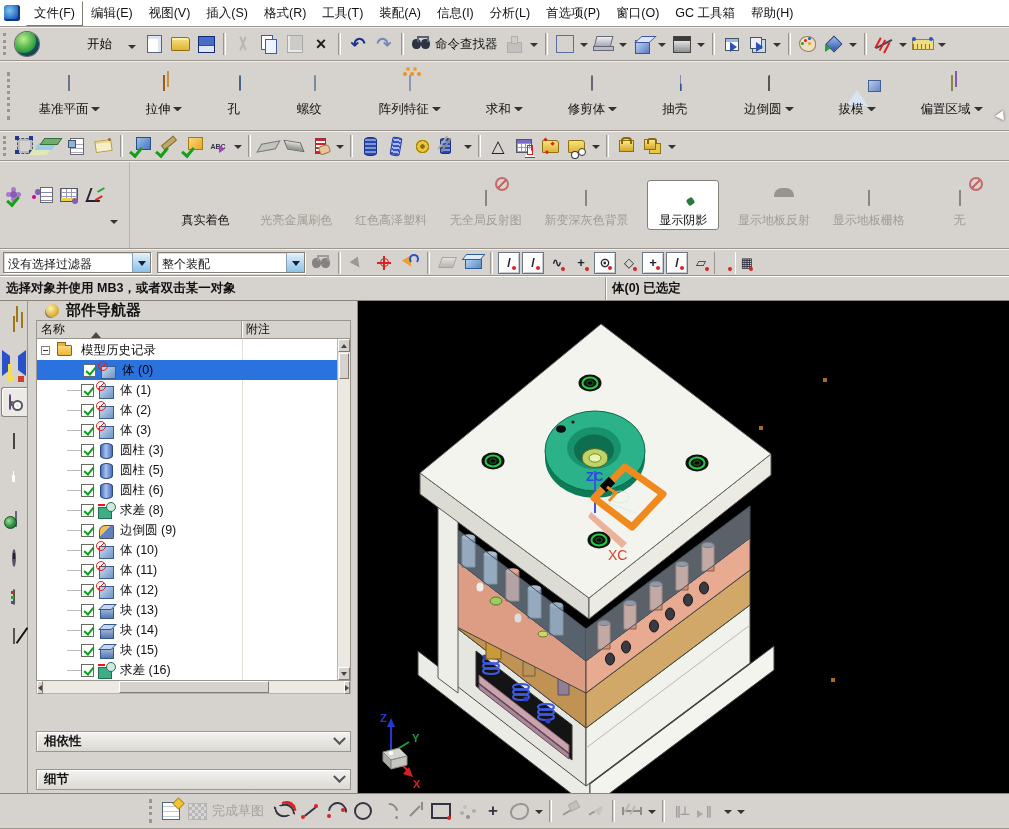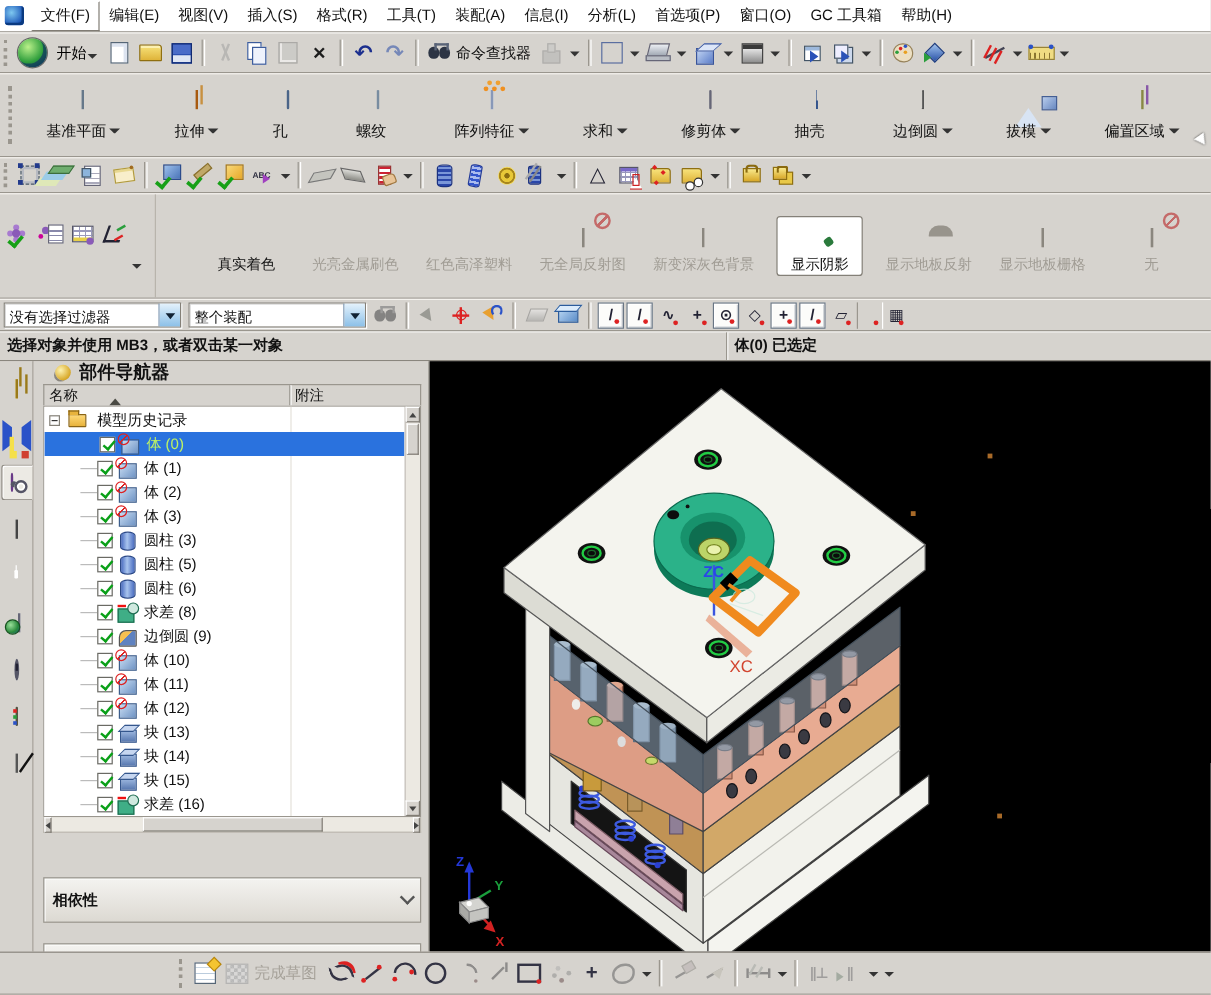--- a/index.html
+++ b/index.html
@@ -18,21 +18,21 @@
 
   
   .menubar { height:27px; display:flex; align-items:center; background:#ffffff; border-bottom:1px solid #9a968e; padding-left:4px; }
   .appicon { width:16px; height:16px; border-radius:3px; background:radial-gradient(circle at 35% 35%,#7ec8f0,#1d57b8 70%); box-shadow:inset -2px -2px 0 #0a3a80; margin-right:6px; }
   .mitem { padding:4px 8px; font-size:12.5px; cursor:default; }
   .mitem.raised { border:1px solid; border-color:#fff #807c74 #807c74 #fff; padding:3px 7px; }
 
   
   .tb1 { height:34px; }
   .nxlogo { width:24px; height:24px; border-radius:50%; background:radial-gradient(circle at 35% 30%,#baf08a,#2e9e3c 55%,#14305c 95%); box-shadow:inset -3px -3px 0 rgba(10,40,100,.6), 0 0 0 1px #666; margin:0 3px; flex:none; }
-  .startbtn { display:inline-flex; align-items:flex-end; gap:1px; background:transparent; border:none; font-size:12.5px; padding:2px 5px; }
+  .startbtn { display:inline-flex; align-items:flex-end; gap:16px; background:transparent; border:none; font-size:12.5px; padding:2px 5px;margin-left:40px; }
   .caret-in { border:4px solid transparent; border-top-color:#333; margin-top:6px; }
   .strip { display:inline-flex; align-items:center; }
   .cflabel { font-size:12.5px; margin:0 4px 0 1px; white-space:nowrap; }
 
   .i-new::before { content:""; width:13px; height:16px; background:#fff; border:1px solid #567; box-shadow:inset -3px 3px 0 #dde4f0; }
   .i-open::before { content:""; width:17px; height:12px; background:linear-gradient(#f7e27a,#dfb43a); border:1px solid #8f6f10; border-radius:1px 3px 1px 1px; box-shadow:inset 0 2px 0 #fcf0b0; }
   .i-save::before { content:""; width:15px; height:15px; background:#2c50b0; border:1px solid #122a70; box-shadow:inset 0 -6px 0 #dfe6f4, inset 0 8px 0 #4a6cc8; }
   .i-cut::before, .i-cut::after { content:""; position:absolute; width:2px; height:15px; background:#9a9a9a; left:11px; top:4px; }
   .i-cut::before { transform:rotate(22deg); } .i-cut::after { transform:rotate(-22deg); }
   .i-copy::before { content:""; position:absolute; left:4px; top:3px; width:10px; height:13px; background:#fff; border:1px solid #3c5c9c; }
@@ -221,21 +221,21 @@
   .navtitle-text { font-weight:bold; font-size:15px; }
   .navhead { height:18px; display:flex; border:1px solid #9a968e; border-bottom:none; margin:0 6px 0 8px; background:#d6d3ce; font-size:12px; }
   .colname { width:205px; display:flex; align-items:flex-end; gap:26px; padding-left:4px; border-right:1px solid #9a968e; box-shadow:1px 0 0 #fff; }
   .sortarrow { border:5px solid transparent; border-bottom:6px solid #4a4a44; margin-top:-5px; }
   .colnote { flex:1; display:flex; align-items:center; padding-left:4px; }
   .treewrap { display:flex; height:352px; margin:0 6px 0 8px; border:1px solid #9a968e; background:#fff; }
   .tree { flex:1; overflow:hidden; position:relative; padding-top:1px;
       background:linear-gradient(#e4e1da,#e4e1da) 205px 0/1px 100% no-repeat,#fff; }
   .trow { height:20px; display:flex; align-items:center; font-size:12.5px; white-space:nowrap; }
   .trow.item { padding-left:44px; background:linear-gradient(#bbb,#bbb) 30px 50%/14px 1px no-repeat; }
-  .trow.item.selected { background:#2a72de; color:#bef264;padding-left:46px; }
+  .trow.item.selected { background:#2a72de; color:#000000;padding-left:46px; }
   .trow .tlabel { margin-left:5px; }
   .expander { width:9px; height:9px; border:1px solid #848078; background:linear-gradient(#333,#333) center/5px 1px no-repeat,#fff; margin:0 5px 0 4px; }
   .cbx { width:13px; height:13px; background:#fff; border:1px solid #6a6a64; position:relative; margin-right:4px; flex:none; }
   .cbx::after { content:""; position:absolute; left:1.5px; top:2px; width:8px; height:4px; border-left:2.5px solid #0aa018; border-bottom:2.5px solid #0aa018; transform:rotate(-50deg); }
   .tnic { width:17px; display:flex; justify-content:center; position:relative; flex:none; }
   .tn-folder { width:15px; height:11px; background:linear-gradient(#ffd977,#e8b33c); border:1px solid #8a6414; border-radius:1px; position:relative; margin:0 4px 0 2px; flex:none; }
   .tn-folder::before { content:""; position:absolute; top:-4px; left:-1px; width:7px; height:3px; background:#e8b33c; border:1px solid #8a6414; border-bottom:none; }
   .tn-body::before { content:""; width:13px; height:11px; background:linear-gradient(135deg,#c8dcf2,#6e93c4); border:1px solid #3d5e8c; display:block; margin-top:4px; }
   .tn-body::after { content:""; position:absolute; left:-2px; top:-1px; width:8px; height:8px; border:1.5px solid #d22; border-radius:50%; background:linear-gradient(135deg,transparent 44%,#d22 44% 56%,transparent 56%); }
   .tn-cyl::before { content:""; width:11px; height:14px; background:linear-gradient(90deg,#4a6cc0,#a8c4ee 45%,#4a6cc0); border-radius:50%/20%; border:1px solid #2c4a88; display:block; margin-top:2px; }
@@ -253,21 +253,21 @@
   .sbtn.up::after { border-bottom:4px solid #444; margin-top:-3px; }
   .sbtn.down::after { border-top:4px solid #444; margin-bottom:-3px; }
   .sbtn.left::after { border-right:4px solid #444; margin-left:-3px; }
   .sbtn.right::after { border-left:4px solid #444; margin-right:-3px; }
   .vthumb { height:26px; background:#d6d3ce; border:1px solid; border-color:#fff #807c74 #807c74 #fff; margin:1px; }
   .vspace { flex:1; }
   .hscroll { height:13px; margin:0 6px 0 8px; background:#ece9e2; border:1px solid #b8b4ac; border-top:none; display:flex; }
   .hthumb { width:150px; background:#d6d3ce; border:1px solid; border-color:#fff #807c74 #807c74 #fff; margin:0 1px; }
   .hspace { flex:1; }
   .navpanels { margin:22px 6px 0 8px; display:flex; flex-direction:column; gap:2px; }
-  .pbar { height:38px; background:linear-gradient(#f4f3f0,#dcd9d2); border:1px solid #9a968e; display:flex; align-items:center; justify-content:space-between; padding:0 2px 0 7px; box-shadow:inset 1px 1px 0 #fff;margin-top:15px; }
+  .pbar { height:21px; background:linear-gradient(#f4f3f0,#dcd9d2); border:1px solid #9a968e; display:flex; align-items:center; justify-content:space-between; padding:0 2px 0 7px; box-shadow:inset 1px 1px 0 #fff;margin-top:15px; }
   .plabel { font-weight:bold; font-size:12.5px; }
   .pchev { width:18px; height:16px; display:flex; align-items:center; justify-content:center; }
   .pchev::after { content:""; width:7px; height:7px; border-right:2px solid #555; border-bottom:2px solid #555; transform:rotate(45deg) translate(-2px,-2px); }
 
   
   .viewport { flex:1; background:#000; position:relative; overflow:hidden; }
   .viewport svg { position:absolute; inset:0; }
 
   
   .tbB { height:36px; border-top:1px solid #8a867e; padding-left:146px; }

